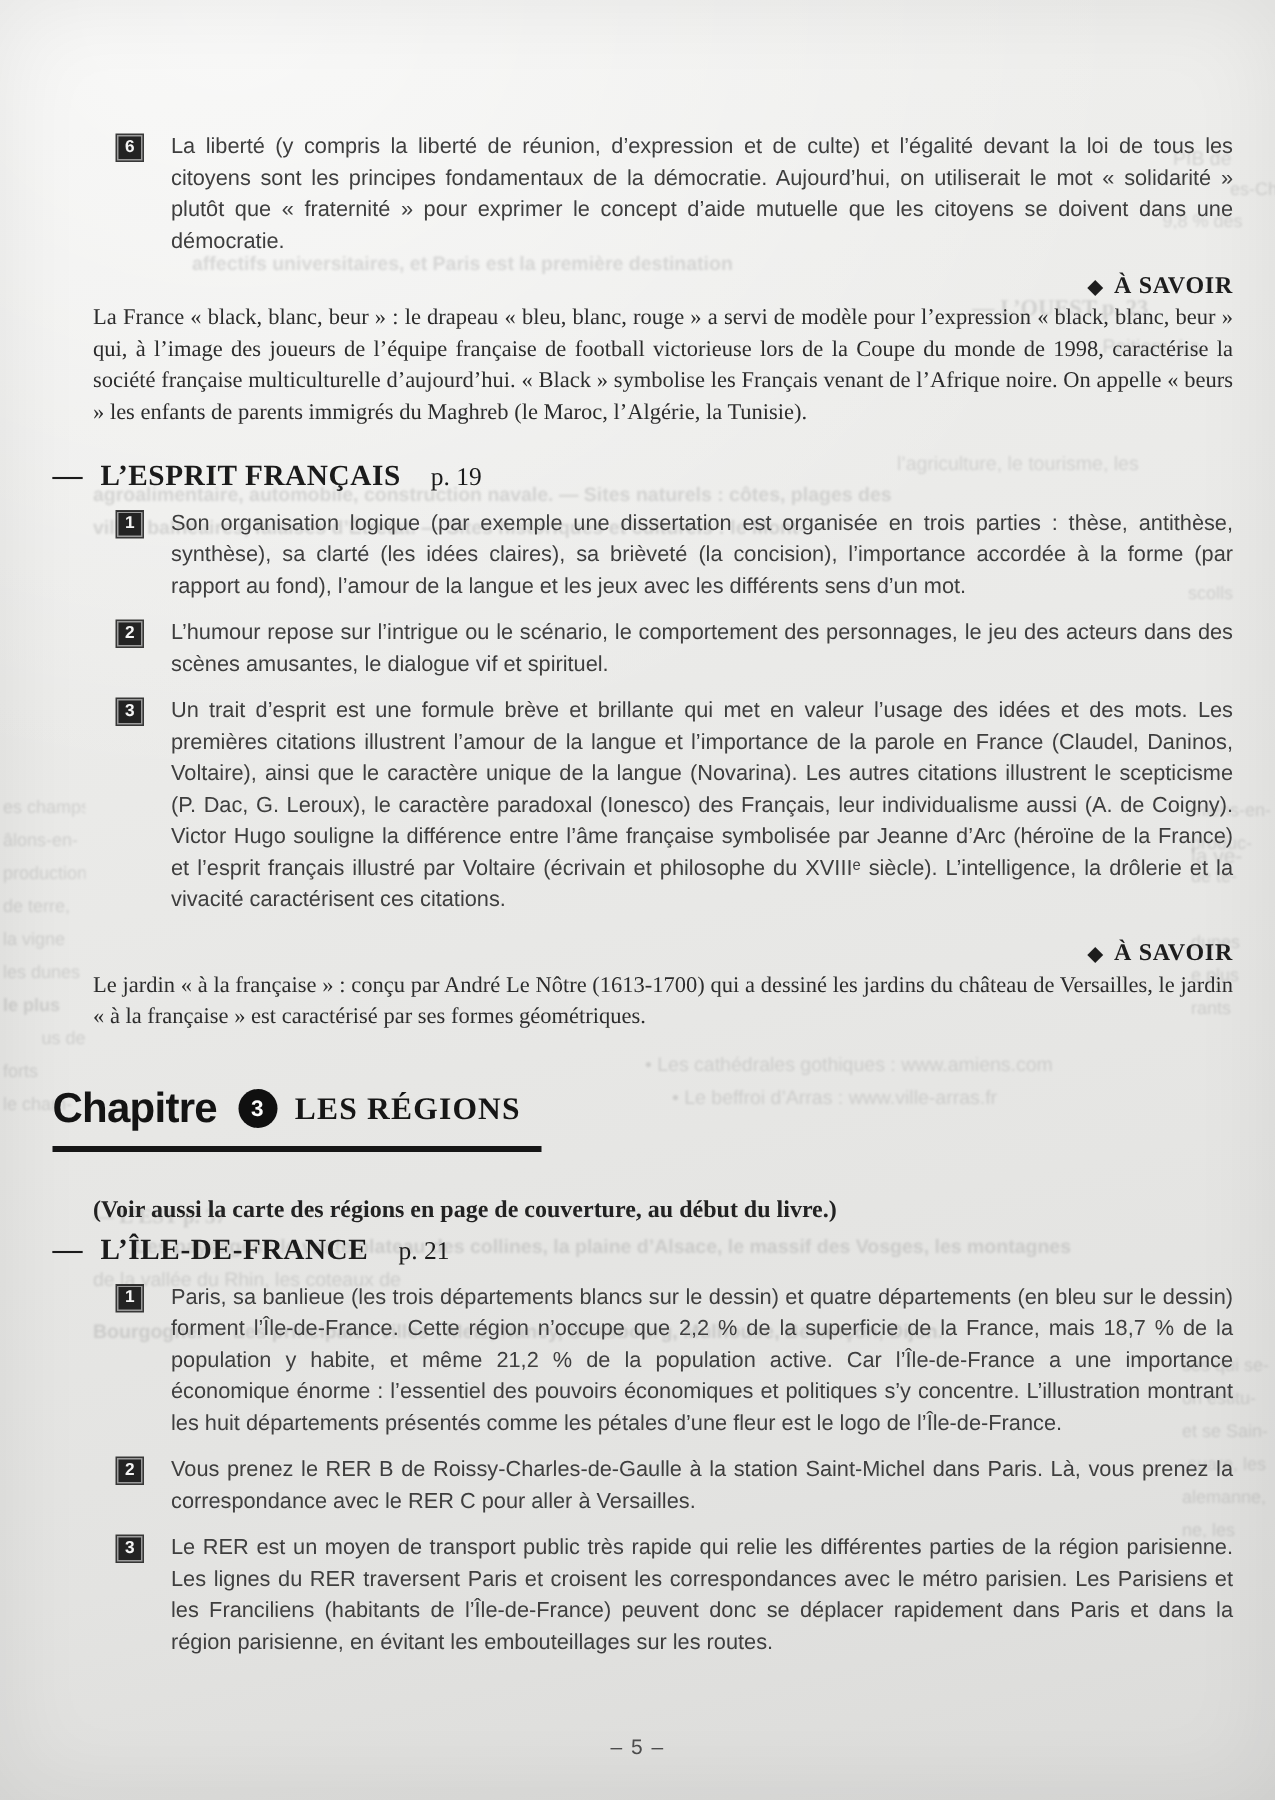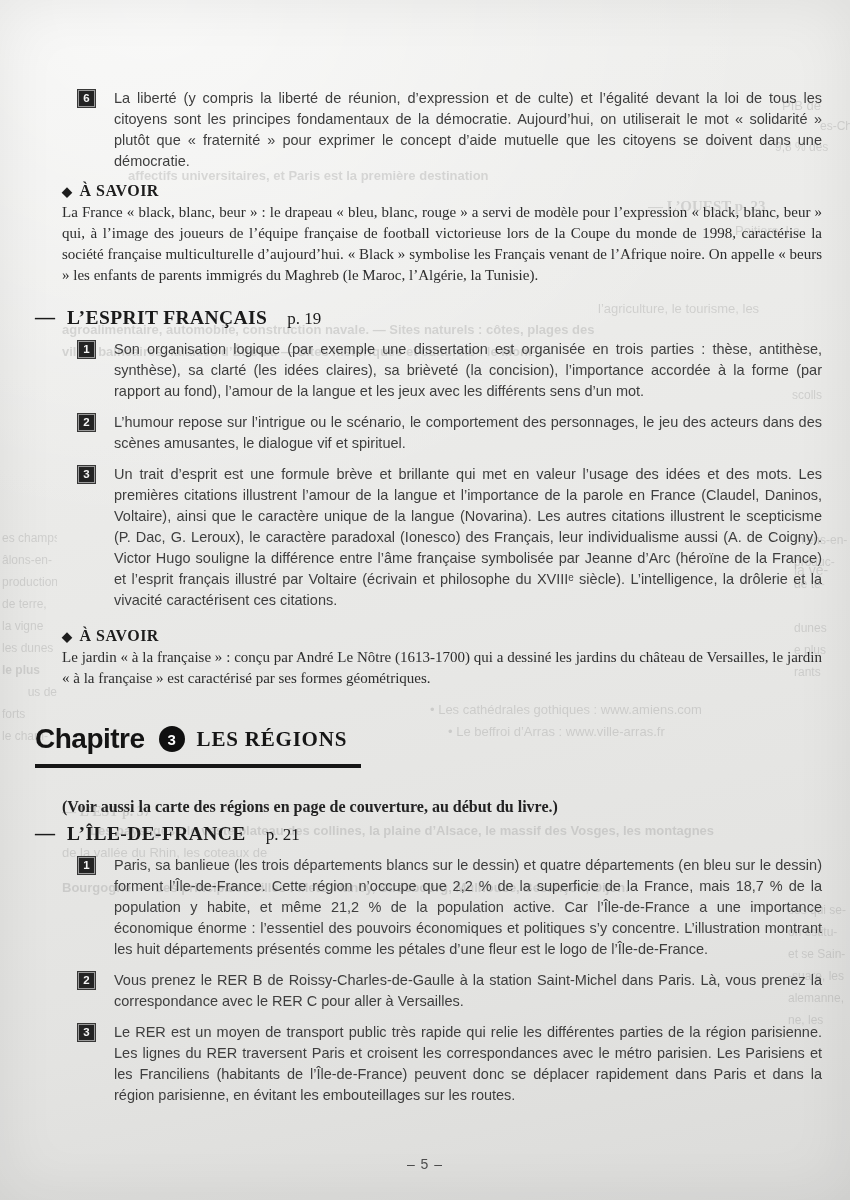--- a/index.html
+++ b/index.html
@@ -17,21 +17,21 @@
   .ghost.bold{font-weight:bold;}
   
   .content{position:relative;z-index:1;padding-top:88px;}
   .item-row{display:flex;margin:0 28px 10px 78px;}
   .badge{flex:0 0 auto;width:17px;height:17px;margin:2px 19px 0 0;background:#232323;
     color:#f4f4f4;font-size:11.5px;font-weight:bold;text-align:center;line-height:17px;
     box-shadow:inset 0 0 0 1px rgba(255,255,255,0.55), 0 0 0 1px rgba(35,35,35,0.9);}
   .item-text{flex:1;font-size:14.5px;line-height:21px;color:#3e3e3e;text-align:justify;}
   .savoir{margin:0 28px 20px 62px;}
   .savoir-head{font-family:"Liberation Serif",serif;font-weight:bold;font-size:16px;
-    color:#1d1d1d;margin-bottom:2px;letter-spacing:0.5px;}
+    color:#1d1d1d;margin-bottom:2px;letter-spacing:0.5px;text-align:right;}
   .diamond{font-size:13px;margin-right:7px;}
   .savoir-text{font-family:"Liberation Serif",serif;font-size:15px;line-height:21px;
     color:#2c2c2c;text-align:justify;}
   .sec-head{margin:0 28px 10px 35px;font-family:"Liberation Serif",serif;color:#1b1b1b;}
   .sec-dash{font-weight:bold;font-size:20px;margin-right:12px;}
   .sec-title{font-weight:bold;font-size:19.5px;letter-spacing:0.4px;}
   .sec-page{font-size:17px;margin-left:20px;}
   .gap-esprit{height:6px;}
   .chapter{margin:34px 0 0 35px;}
   .chapter-inner{display:inline-flex;align-items:center;padding:0 14px 9px 0;

